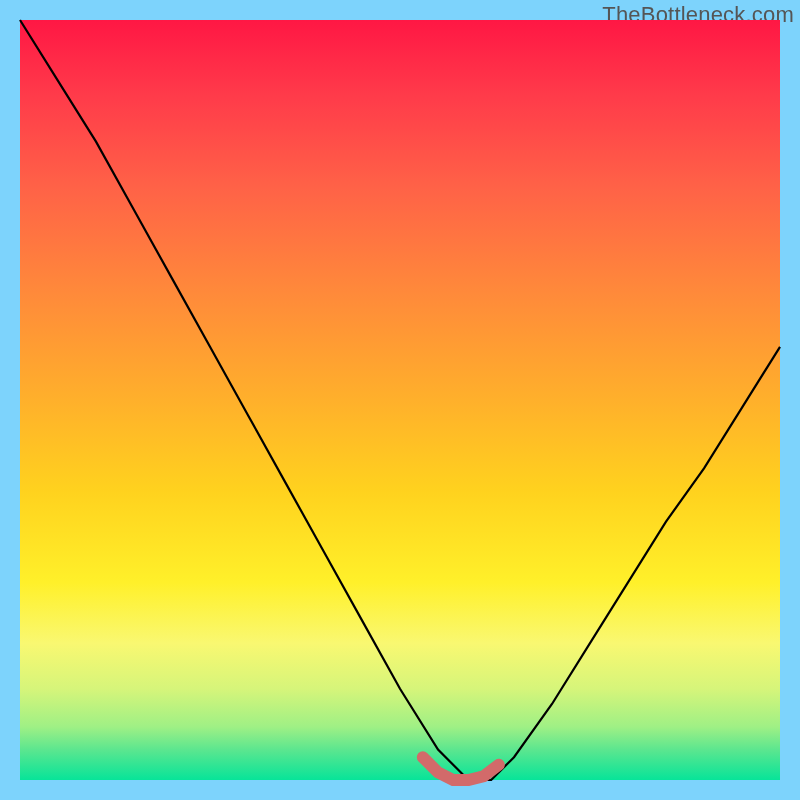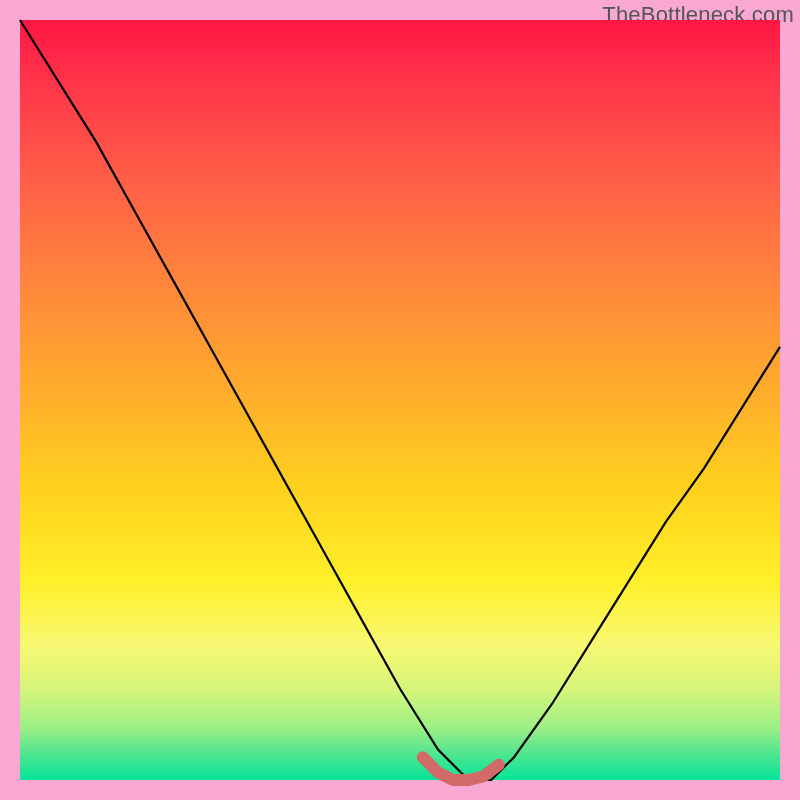--- a/index.html
+++ b/index.html
@@ -8,21 +8,21 @@
     width: 800px;
     height: 800px;
     background: #000;
     font-family: Arial, Helvetica, sans-serif;
     overflow: hidden;
   }
   .stage {
     position: relative;
     width: 800px;
     height: 800px;
-    background: #f9a8d4;
+    background: #7dd3fc;
   }
   .plot {
     position: absolute;
     left: 20px;
     top: 20px;
     width: 760px;
     height: 760px;
     background: linear-gradient(to bottom,
       #ff1744 0%,
       #ff3b4a 10%,

